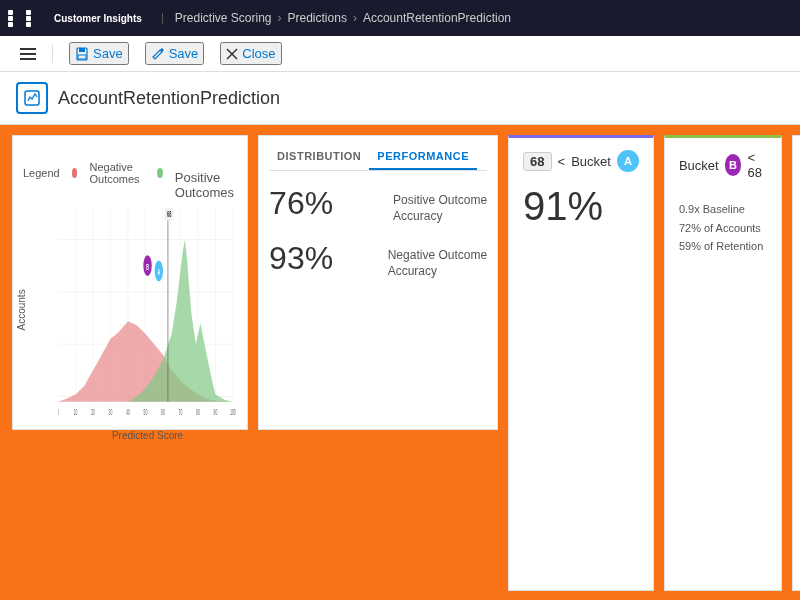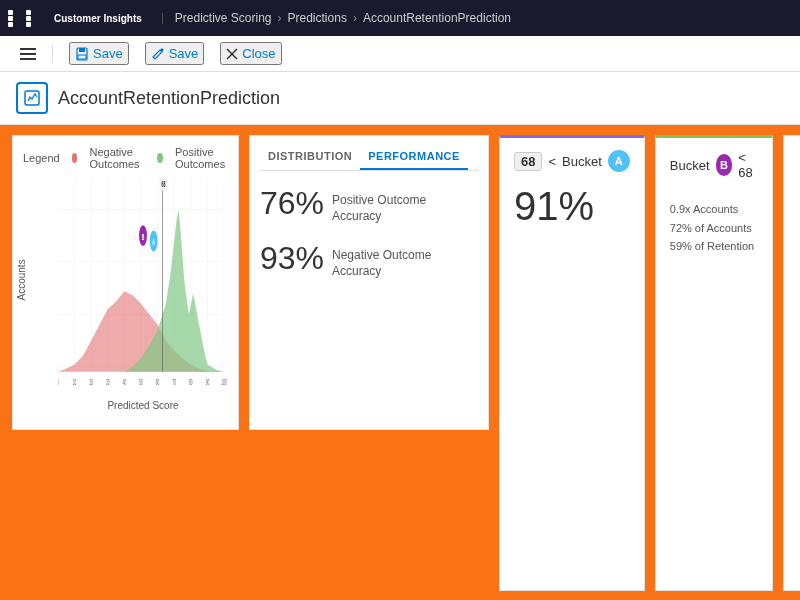--- a/index.html
+++ b/index.html
@@ -165,20 +165,21 @@
     }
     .perf-tab.active {
       color: #0078d4;
       border-bottom: 2px solid #0078d4;
     }
     .perf-metric {
       display: flex;
       align-items: flex-start;
       gap: 8px;
       margin-bottom: 18px;
+      justify-content: space-between;
     }
     .perf-pct {
       font-size: 32px;
       font-weight: 300;
       color: #333;
       line-height: 1;
     }
     .perf-label {
       font-size: 12px;
       color: #555;
@@ -317,21 +318,21 @@
 <div class="main-content">
 
   <div class="top-row">
 
     <div class="chart-panel">
       <div class="legend">
         <span style="font-size:11px;color:#555;">Legend</span>
         <span class="legend-dot" style="background:#e57373;"></span>
         <span style="font-size:11px;color:#555;">Negative Outcomes</span>
         <span class="legend-dot" style="background:#81c784;"></span>
-        <span style="font-size:11px;color:#555;">Positive Outcomes</span>
+        <span style="font-size:13px;color:#555;margin-top:24px;">Positive Outcomes</span>
       </div>
 
       <div class="chart-wrapper">
         <div class="y-axis-label">Accounts</div>
         <div class="chart-area">
           <svg class="chart-svg" viewBox="0 0 430 210" preserveAspectRatio="none">
 
             <line x1="0" y1="30" x2="420" y2="30" stroke="#e0e0e0" stroke-width="0.5"></line>
             <line x1="0" y1="80" x2="420" y2="80" stroke="#e0e0e0" stroke-width="0.5"></line>
             <line x1="0" y1="130" x2="420" y2="130" stroke="#e0e0e0" stroke-width="0.5"></line>
@@ -422,21 +423,21 @@
     <div class="bucket-panel green-top">
       <div class="bucket-header">
         <span style="font-size:13px;color:#333;">Bucket</span>
         <div class="bucket-badge purple">
           <span>B</span>
         </div>
         <span class="bucket-op">&lt; 68</span>
       </div>
       <div class="bucket-body">
         <div class="bucket-stats">
-          <div>0.9x Accounts</div>
+          <div>0.9x Baseline</div>
           <div>72% of Accounts</div>
           <div>59% of Retention</div>
         </div>
       </div>
     </div>
 
     <div class="third-panel"></div>
 
   </div>
 

